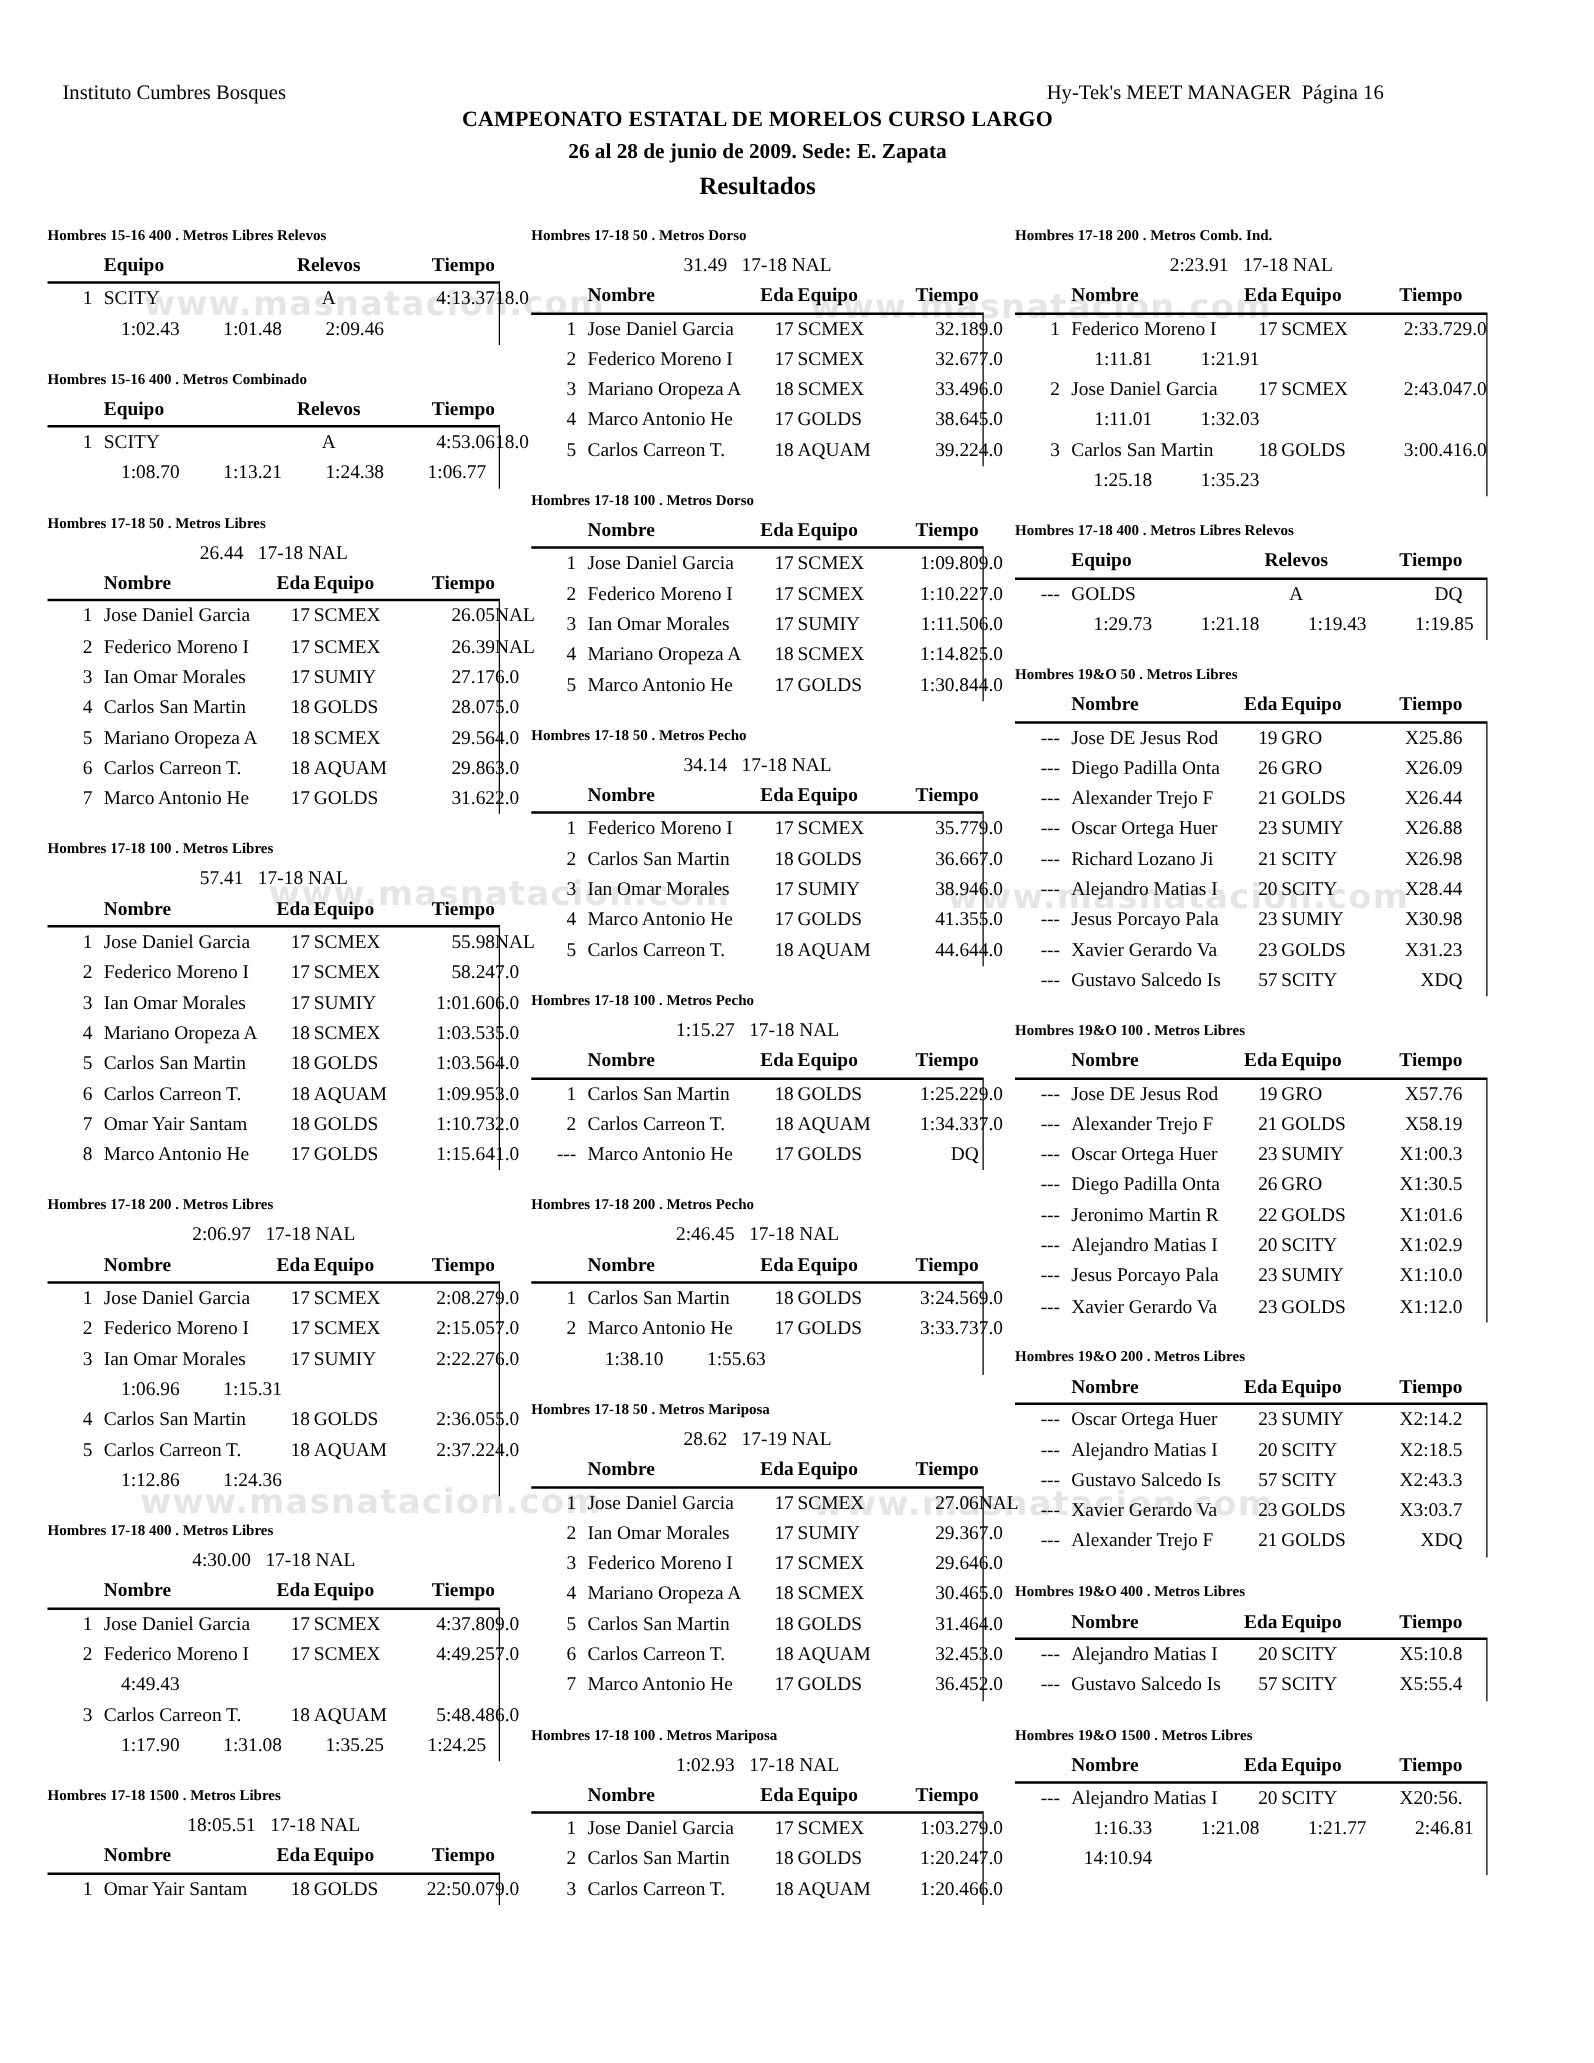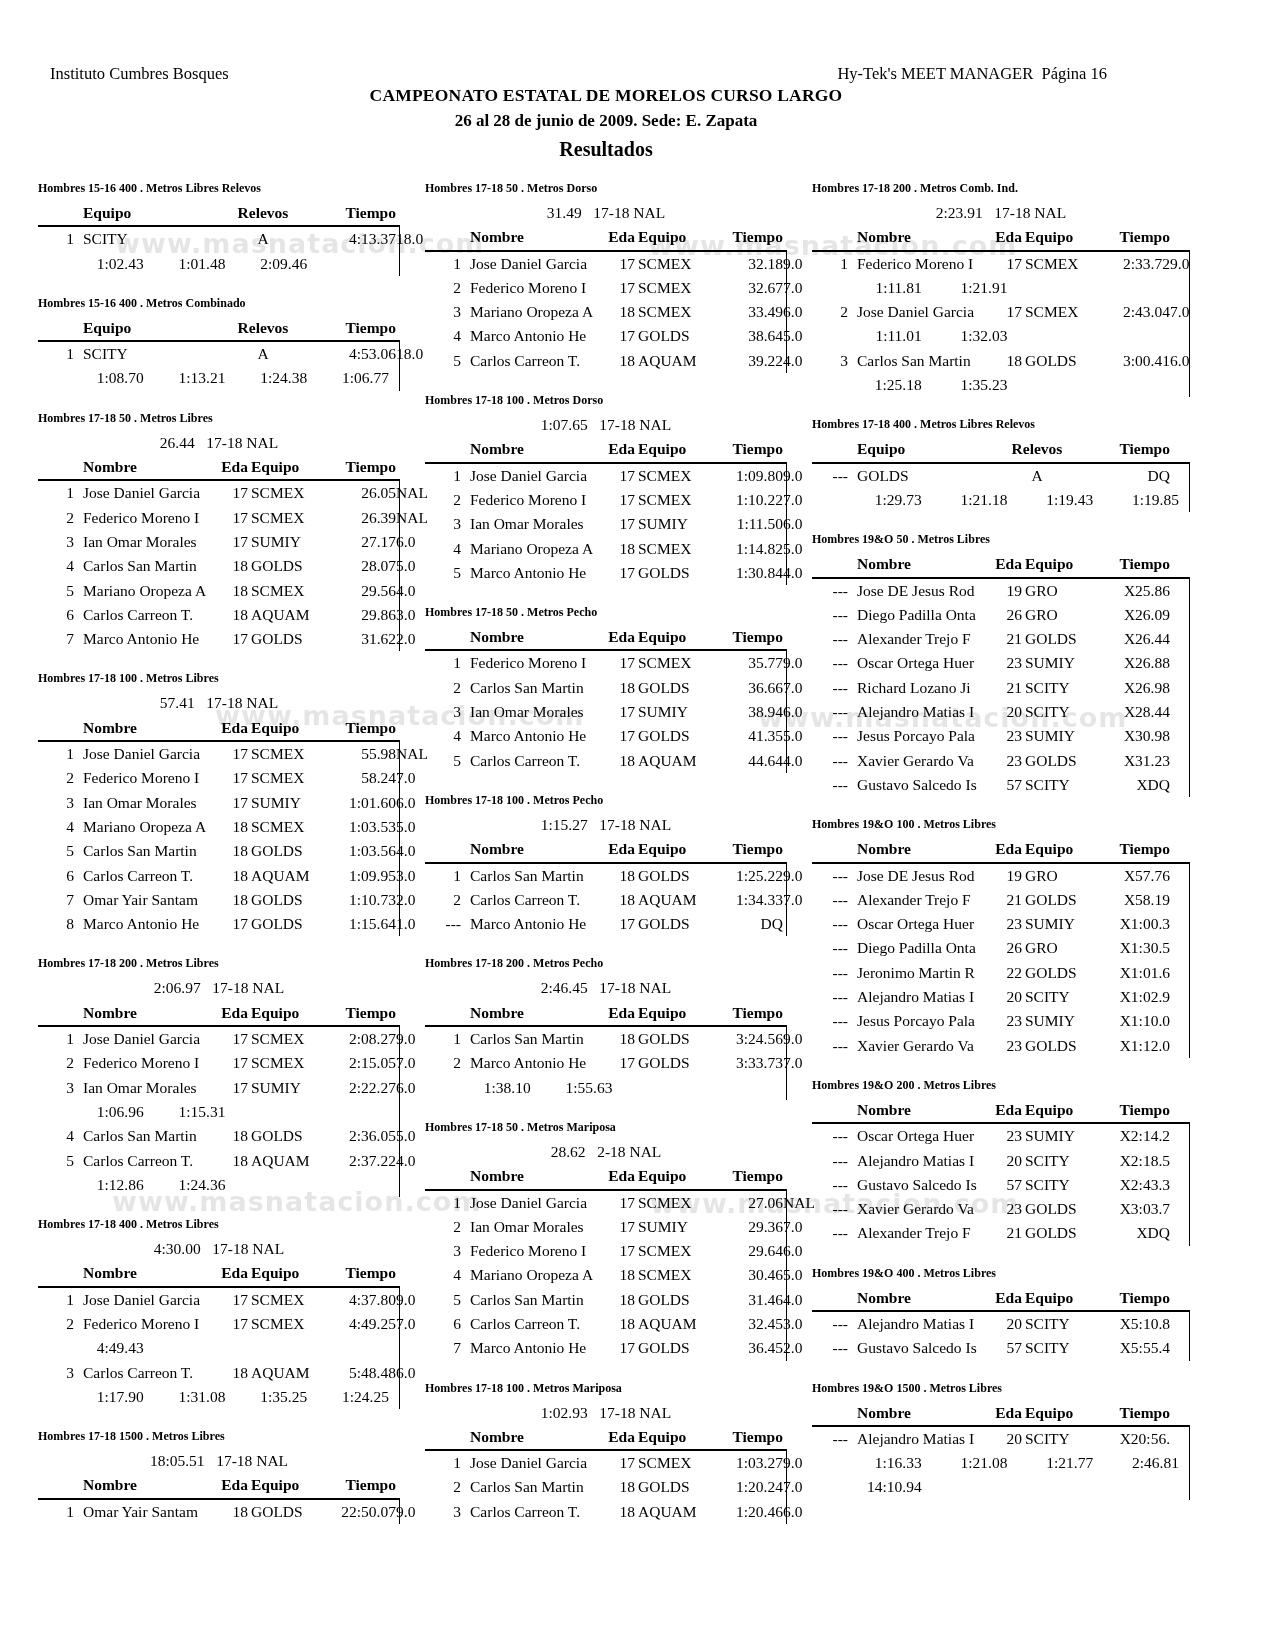--- a/index.html
+++ b/index.html
@@ -460,21 +460,20 @@
               <span class="c-name">Carlos Carreon T.</span>
               <span class="c-age">18</span>
               <span class="c-team">AQUAM</span>
               <span class="c-time">39.22</span>
               <span class="c-pts">4.0</span>
             </div>
           </div>
         </div>
         <div class="section">
           <div class="title">Hombres 17-18 100 . Metros Dorso</div>
-          <div class="record">1:07.65   17-18 NAL</div>
           <div class="hdr igrid">
             <span class="c-place"></span>
             <span class="c-name">Nombre</span>
             <span class="c-age">Eda</span>
             <span class="c-team">Equipo</span>
             <span class="c-time">Tiempo</span>
             <span class="c-pts"></span>
           </div>
           <div class="body">
             <div class="row igrid">
@@ -514,20 +513,21 @@
               <span class="c-name">Marco Antonio He</span>
               <span class="c-age">17</span>
               <span class="c-team">GOLDS</span>
               <span class="c-time">1:30.84</span>
               <span class="c-pts">4.0</span>
             </div>
           </div>
         </div>
         <div class="section">
           <div class="title">Hombres 17-18 50 . Metros Pecho</div>
+          <div class="record">34.14   17-18 NAL</div>
           <div class="hdr igrid">
             <span class="c-place"></span>
             <span class="c-name">Nombre</span>
             <span class="c-age">Eda</span>
             <span class="c-team">Equipo</span>
             <span class="c-time">Tiempo</span>
             <span class="c-pts"></span>
           </div>
           <div class="body">
             <div class="row igrid">
@@ -639,21 +639,21 @@
               <span class="c-pts">7.0</span>
             </div>
             <div class="splits">
               <span class="split">1:38.10</span>
               <span class="split">1:55.63</span>
             </div>
           </div>
         </div>
         <div class="section">
           <div class="title">Hombres 17-18 50 . Metros Mariposa</div>
-          <div class="record">28.62   2-18 NAL</div>
+          <div class="record">28.62   17-19 NAL</div>
           <div class="hdr igrid">
             <span class="c-place"></span>
             <span class="c-name">Nombre</span>
             <span class="c-age">Eda</span>
             <span class="c-team">Equipo</span>
             <span class="c-time">Tiempo</span>
             <span class="c-pts"></span>
           </div>
           <div class="body">
             <div class="row igrid">

